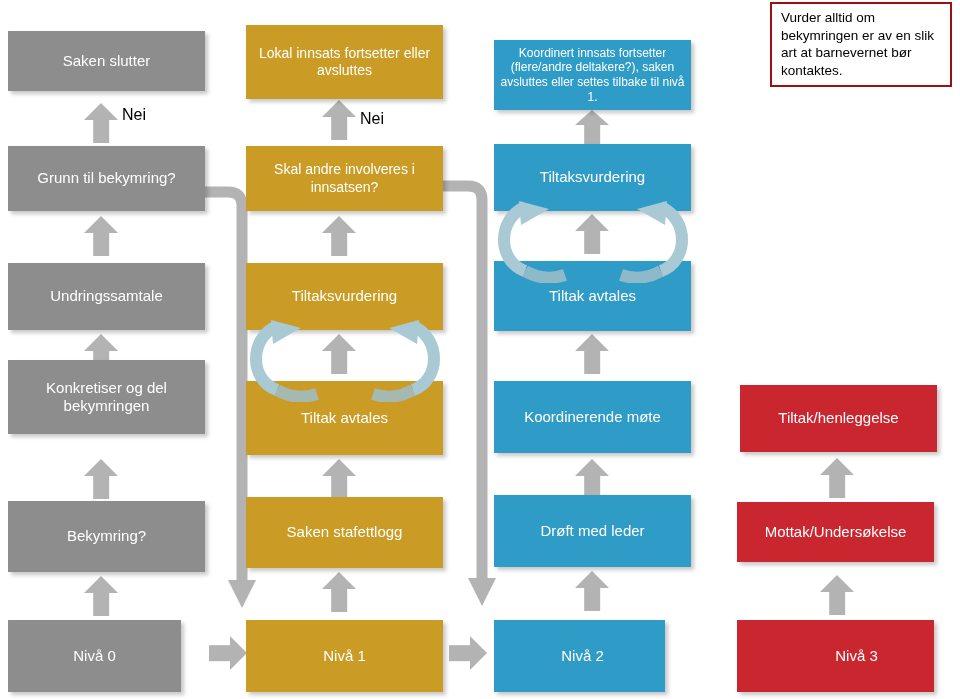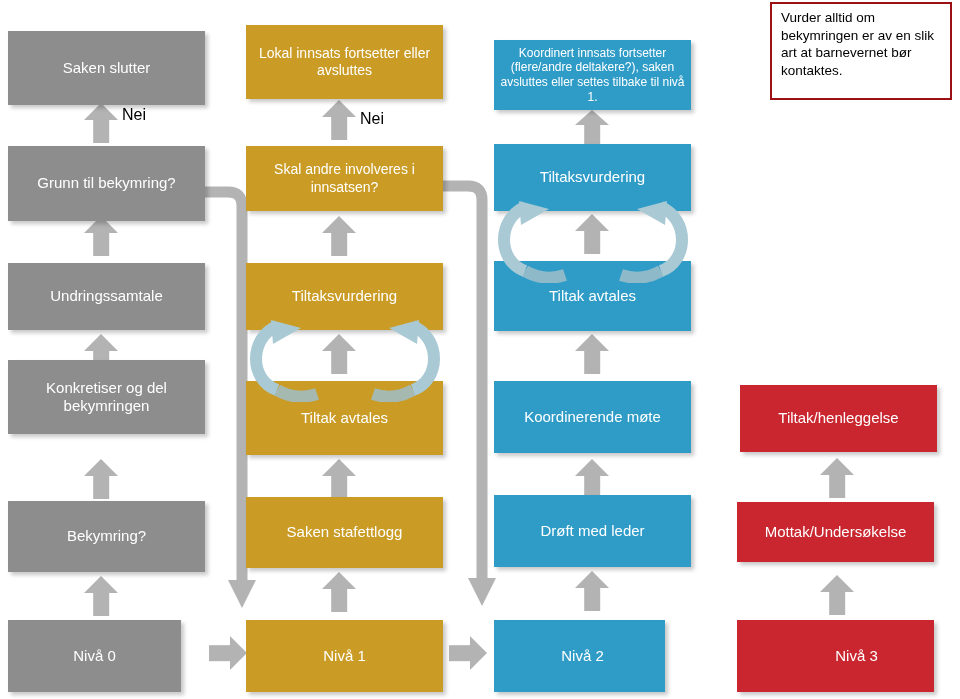--- a/index.html
+++ b/index.html
@@ -81,31 +81,31 @@
   <svg class="connector" style="left:198px;top:180px;width:70px;height:440px;" viewBox="0 0 70 440">
     <path d="M4 12 H30 Q44 12 44 26 V404" fill="none" stroke="#b3b3b3" stroke-width="11"></path>
     <polygon points="30,400 58,400 44,428" fill="#b3b3b3"></polygon>
   </svg>
 
   <svg class="connector" style="left:436px;top:172px;width:72px;height:448px;" viewBox="0 0 72 448">
     <path d="M4 14 H32 Q46 14 46 28 V410" fill="none" stroke="#b3b3b3" stroke-width="11"></path>
     <polygon points="32,406 60,406 46,434" fill="#b3b3b3"></polygon>
   </svg>
 
-  <div class="box gray fs15" style="left:8px;top:31px;width:197px;height:74px;">
+  <div class="box gray fs15" style="left:8px;top:31px;width:197px;height:60px;">
     <span>Saken slutter</span>
   </div>
 
   <div class="uparrow" style="left:84px;top:103px;width:34px;height:40px;">
     <div class="shaft" style="height:24px;"></div>
     <div class="head" style="border-width:0 17px 17px 17px;"></div>
   </div>
   <div class="edgelabel" style="left:122px;top:106px;">Nei</div>
 
-  <div class="box gray fs15" style="left:8px;top:146px;width:197px;height:75px;">
+  <div class="box gray fs15" style="left:8px;top:146px;width:197px;height:65px;">
     <span>Grunn til bekymring?</span>
   </div>
 
   <div class="uparrow" style="left:84px;top:216px;width:34px;height:40px;">
     <div class="shaft" style="height:24px;"></div>
     <div class="head" style="border-width:0 17px 17px 17px;"></div>
   </div>
 
   <div class="box gray fs15" style="left:8px;top:263px;width:197px;height:67px;">
     <span>Undringssamtale</span>
@@ -266,21 +266,21 @@
 
   <div class="uparrow" style="left:575px;top:571px;width:34px;height:40px;">
     <div class="shaft" style="height:24px;"></div>
     <div class="head" style="border-width:0 17px 17px 17px;"></div>
   </div>
 
   <div class="box blue fs15" style="left:494px;top:620px;width:171px;height:72px;padding-left:12px;">
     <span>Nivå 2</span>
   </div>
 
-  <div class="note" style="left:770px;top:2px;width:182px;height:98px;">
+  <div class="note" style="left:770px;top:2px;width:182px;height:85px;">
     <span>Vurder alltid om bekymringen er av en slik art at barnevernet bør kontaktes.</span>
   </div>
 
   <div class="box red fs15" style="left:740px;top:385px;width:197px;height:67px;">
     <span>Tiltak/henleggelse</span>
   </div>
 
   <div class="uparrow" style="left:820px;top:458px;width:34px;height:40px;">
     <div class="shaft" style="height:24px;"></div>
     <div class="head" style="border-width:0 17px 17px 17px;"></div>

